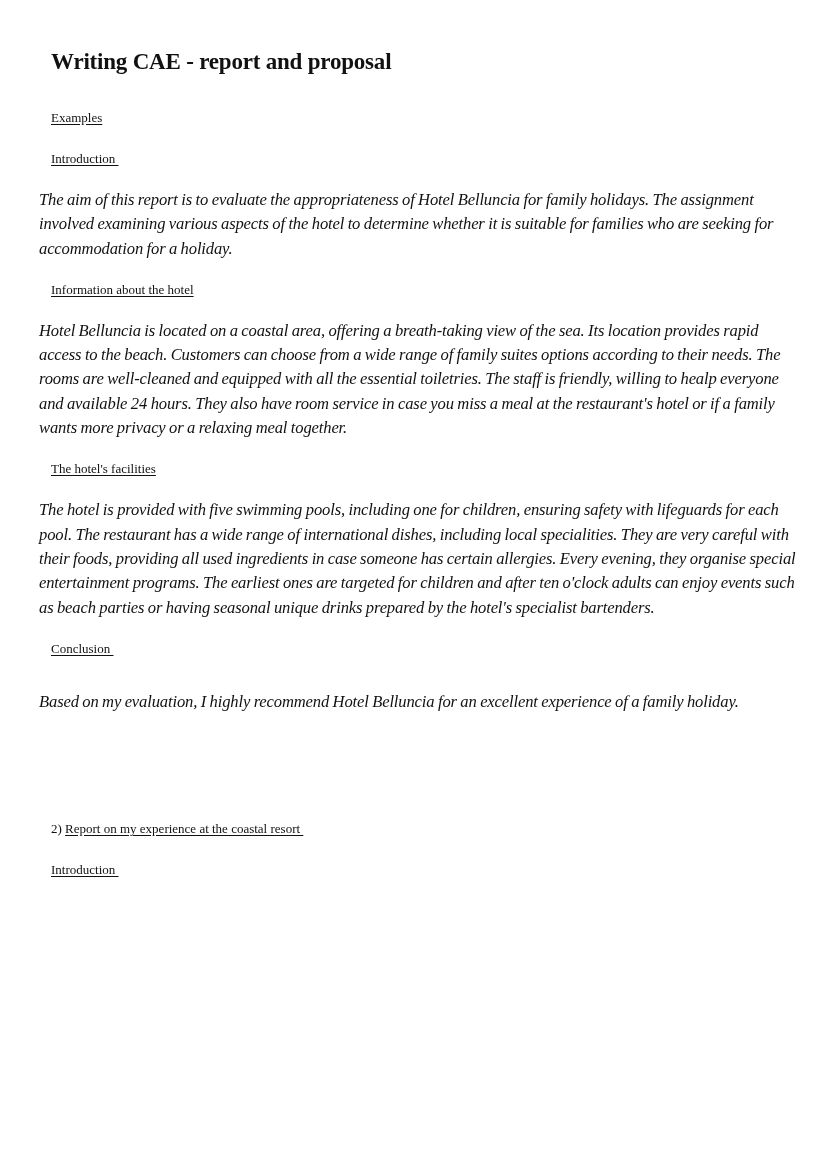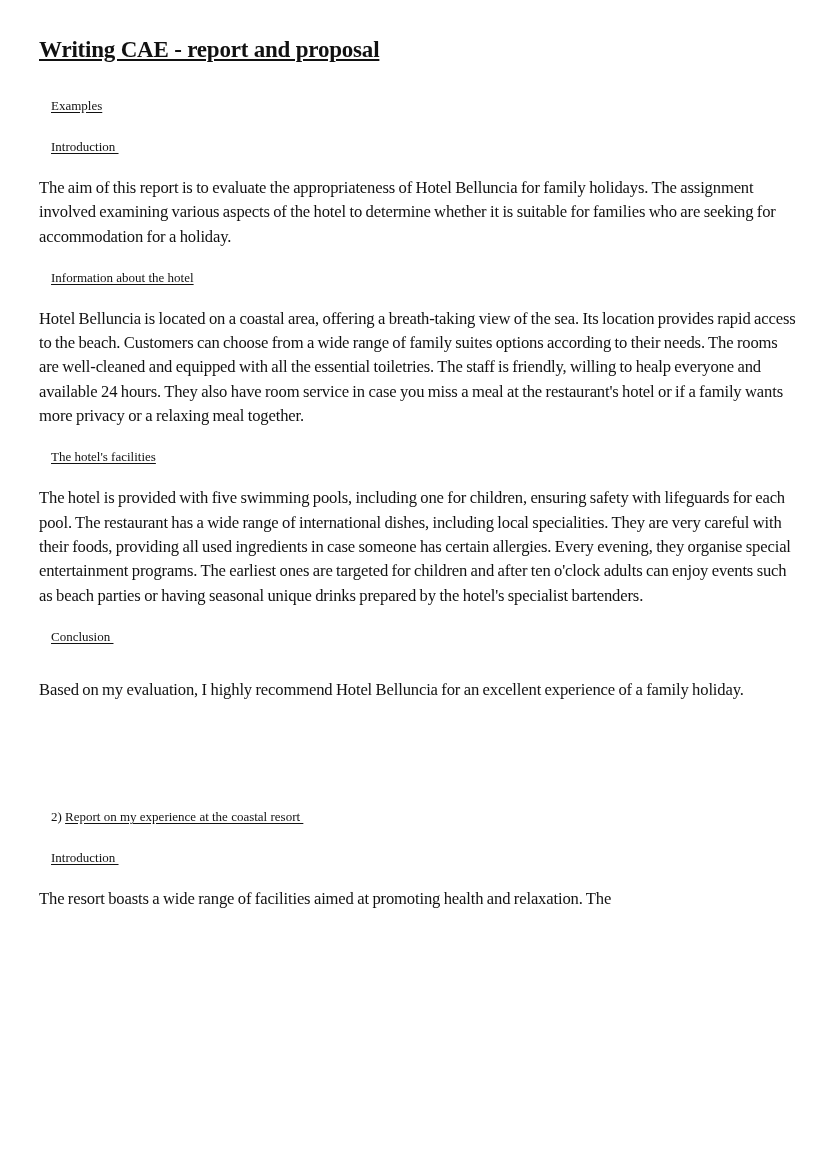--- a/index.html
+++ b/index.html
@@ -3,30 +3,30 @@
 <meta charset="utf-8">
 <style>
   html, body { margin: 0; padding: 0; background: #ffffff; }
   body {
     width: 828px; height: 1170px; overflow: hidden;
     font-family: "Liberation Serif", "DejaVu Serif", serif;
     color: #111111;
   }
   .page { position: relative; padding: 36px 30px 0 39px; }
   .title {
-    font-size: 23px; font-weight: bold; text-decoration: underline;
-    margin: 0; line-height: 28px; letter-spacing: -0.2px;
+    font-size: 23px; font-weight: bold; 
+    margin: 12px; line-height: 28px; letter-spacing: -0.2px;
   }
   .label {
     font-size: 13px; line-height: 24px; margin: 12px;
   }
   .u { text-decoration: underline; text-underline-offset: 2px; }
   .para {
     font-size: 16.6px; line-height: 24.3px; margin: 0;
-    letter-spacing: -0.15px; word-spacing: -0.5px;
+    letter-spacing: -0.15px; word-spacing: -0.5px; font-style: italic;
   }
   .item-heading { white-space: pre; }
 </style>
 </head>
 <body>
 
 <div class="page">
 
   <h1 class="title">Writing CAE - report and proposal</h1>
 
@@ -42,15 +42,14 @@
   <p class="label u" style="margin-top:17px;">The hotel's facilities</p>
   <p class="para" style="margin-top:17px;">The hotel is provided with five swimming pools, including one for children, ensuring safety with lifeguards for each pool. The restaurant has a wide range of international dishes, including local specialities. They are very careful with their foods, providing all used ingredients in case someone has certain allergies. Every evening, they organise special entertainment programs. The earliest ones are targeted for children and after ten o'clock adults can enjoy events such as beach parties or having seasonal unique drinks prepared by the hotel's specialist bartenders.</p>
 
   <p class="label u item-heading" style="margin-top:17px;">Conclusion </p>
   <p class="para" style="margin-top:29px;">Based on my evaluation, I highly recommend Hotel Belluncia for an excellent experience of a family holiday.</p>
 
   <p class="label item-heading" style="margin-top:103px;"><span>2) </span><span class="u">Report on my experience at the coastal resort </span></p>
 
   <p class="label u item-heading" style="margin-top:17px;">Introduction </p>
 
-  <p class="para" style="margin-top:17px;">The resort boasts a wide range of facilities aimed at promoting health and relaxation. The</p>
 
 </div>
 
 </body></html>

